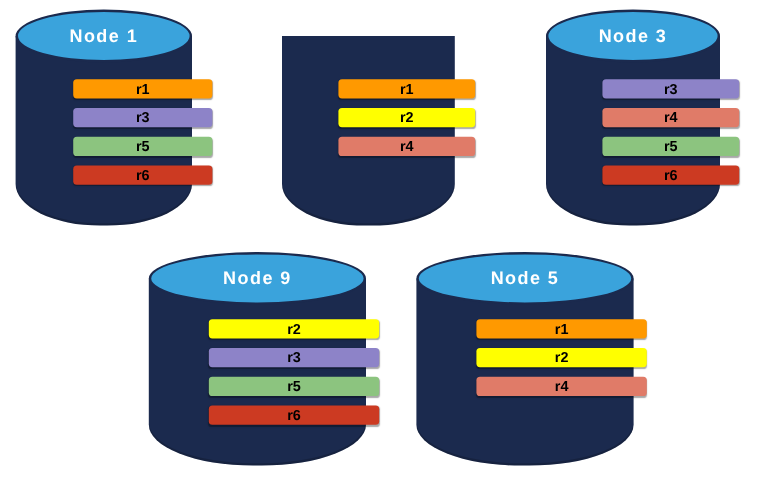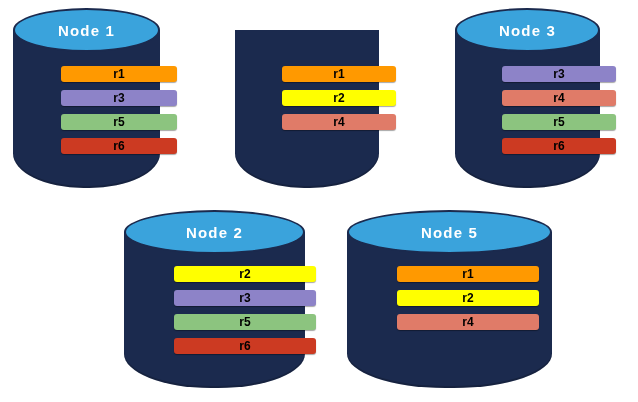--- a/index.html
+++ b/index.html
@@ -125,30 +125,30 @@
       <div class="replicas" style="top: 58px; padding-left: 15px; align-items: flex-start;">
         <div class="replica-bar" style="width: 114px; background: rgb(141, 131, 200);">r3</div>
         <div class="replica-bar" style="width: 114px; background: rgb(224, 123, 104);">r4</div>
         <div class="replica-bar" style="width: 114px; background: rgb(140, 196, 127);">r5</div>
         <div class="replica-bar" style="width: 114px; background: rgb(204, 58, 34);">r6</div>
       </div>
     </div>
     <div class="node" style="left: 124px; top: 210px; width: 181px; height: 178px;">
       <div class="cyl-body" style="height: 156px; background: rgb(27, 42, 78);"></div>
       <div class="cyl-top" style="background: rgb(58, 163, 220);">
-        <div class="node-label" style="color: rgb(255, 255, 255);">Node 2</div>
+        <div class="node-label" style="color: rgb(255, 255, 255);">Node 9</div>
       </div>
       <div class="replicas" style="top: 56px; padding-left: 18px; align-items: flex-start;">
         <div class="replica-bar" style="width: 142px; background: rgb(255, 255, 0);">r2</div>
         <div class="replica-bar" style="width: 142px; background: rgb(141, 131, 200);">r3</div>
         <div class="replica-bar" style="width: 142px; background: rgb(140, 196, 127);">r5</div>
         <div class="replica-bar" style="width: 142px; background: rgb(204, 58, 34);">r6</div>
       </div>
     </div>
-    <div class="node" style="left: 347px; top: 210px; width: 181px; height: 178px; padding-left: 24px;">
+    <div class="node" style="left: 347px; top: 210px; width: 181px; height: 178px;">
       <div class="cyl-body" style="height: 156px; background: rgb(27, 42, 78);"></div>
       <div class="cyl-top" style="background: rgb(58, 163, 220);">
         <div class="node-label" style="color: rgb(255, 255, 255);">Node 5</div>
       </div>
       <div class="replicas" style="top: 56px; padding-left: 18px; align-items: flex-start;">
         <div class="replica-bar" style="width: 142px; background: rgb(255, 153, 0);">r1</div>
         <div class="replica-bar" style="width: 142px; background: rgb(255, 255, 0);">r2</div>
         <div class="replica-bar" style="width: 142px; background: rgb(224, 123, 104);">r4</div>
       </div>
     </div>

